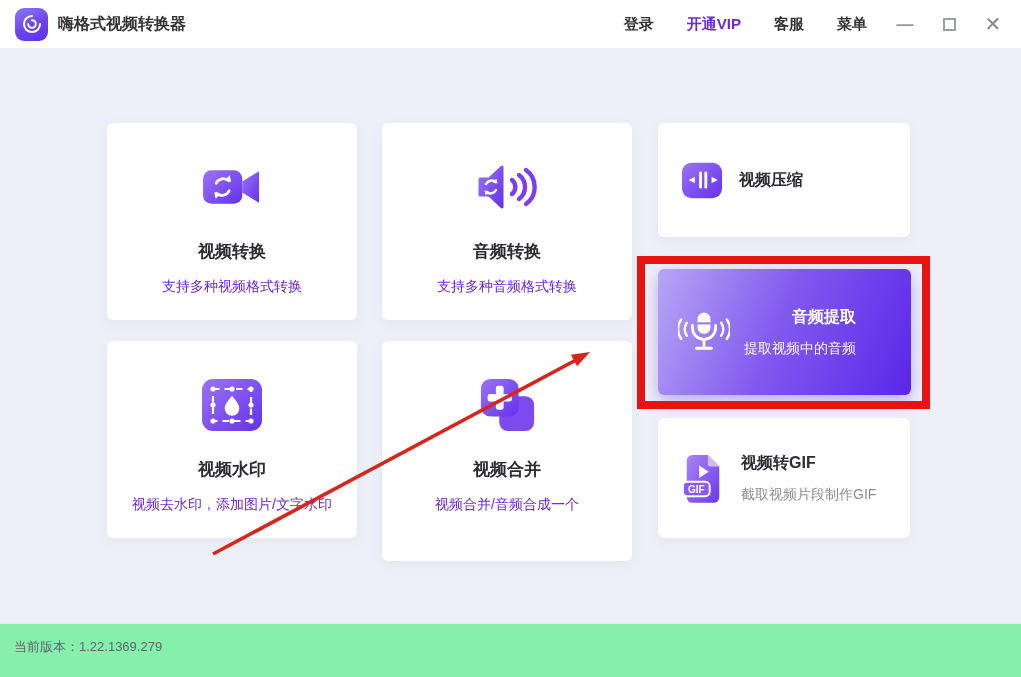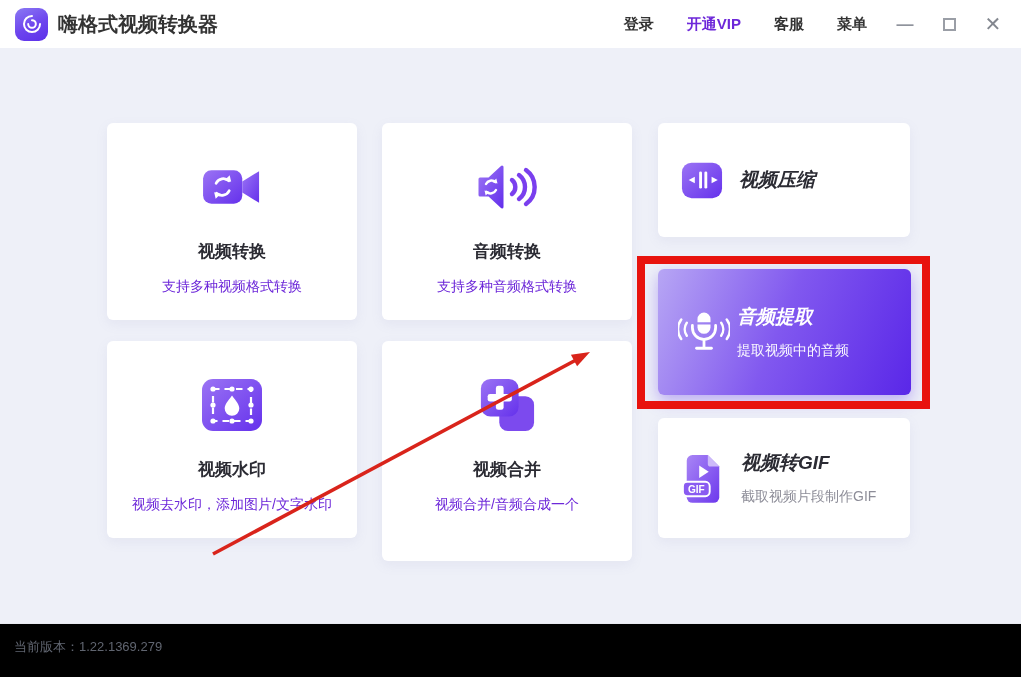--- a/index.html
+++ b/index.html
@@ -12,21 +12,21 @@
   
   .topbar {
     position:absolute; left:0; top:0; width:1021px; height:48px;
     background:#ffffff; display:flex; align-items:center; z-index:2;
   }
   .logo {
     width:33px; height:33px; border-radius:9px; margin-left:15px;
     background:linear-gradient(155deg,#8b79f3 0%,#6d44ee 55%,#5c30e9 100%);
     display:flex; align-items:center; justify-content:center; flex:0 0 auto;
   }
-  .app-title { margin-left:10px; font-size:20px; font-weight:700; color:#333; }
+  .app-title { margin-left:10px; font-size:16px; font-weight:700; color:#333; }
   .topbar-menu { display:flex; gap:33px; margin-left:auto; font-size:15px; color:#333; }
   .topbar-menu .item { cursor:pointer; font-weight:600; }
   .topbar-menu .vip { color:#6d28d9; }
   .win-controls { display:flex; align-items:center; gap:24px; margin:0 18px 0 28px; }
   .win-btn { color:#8f939c; font-size:17px; line-height:1; cursor:pointer; display:flex; align-items:center; justify-content:center; width:20px; height:20px; }
   .btn-max-box { width:13px; height:13px; border:2px solid #9a9ea6; }
   .btn-close { font-size:20px; color:#83878f; }
   .btn-min { font-weight:700; }
 
   
@@ -36,42 +36,42 @@
     box-shadow:0 4px 12px rgba(135,140,190,0.10); cursor:pointer;
   }
   .card.big { display:flex; flex-direction:column; align-items:center; text-align:center; }
   .big .icon { margin-top:34px; height:60px; display:flex; align-items:center; justify-content:center; }
   .big .title { margin-top:23px; font-size:17px; font-weight:700; color:#2b2b33; }
   .big .sub { margin-top:15px; font-size:14px; color:#6d28d9; }
 
   .card.side { display:flex; align-items:center; padding-left:23px; }
   .side .icon { flex:0 0 auto; display:flex; align-items:center; justify-content:flex-end; }
   .side .txt { margin-left:16px; }
-  .side .title { font-size:19px; font-weight:700; color:#2b2b33;font-style:italic; }
+  .side .title { font-size:16px; font-weight:700; color:#2b2b33; }
   .side .sub { margin-top:12px; font-size:14px; color:#8d8d98; }
 
   .card.accent {
     background:linear-gradient(112deg,#b7a6f4 0%,#8158ef 48%,#5a27e8 100%);
     box-shadow:0 6px 16px rgba(90,39,232,0.35);
   }
   .accent .title { color:#ffffff; }
   .accent .sub { color:rgba(255,255,255,0.96); }
 
   
   .red-box {
     position:absolute; left:637px; top:256px; width:293px; height:153px;
     border:8px solid #e8130e; z-index:5; pointer-events:none;
   }
   
   .arrow-overlay { position:absolute; inset:0; z-index:6; pointer-events:none; }
 
   
   .footer {
     position:absolute; left:0; top:623px; width:1021px; height:54px;
-    background:#000000; border-top:1px solid #e8eaf1;
+    background:#86efac; border-top:1px solid #e8eaf1;
     display:flex; align-items:flex-start; padding:14px 0 0 14px;
     font-size:13px; color:#606570; z-index:2;
   }
 </style>
 </head>
 <body>
 
 <div class="topbar">
   <div class="logo">
     <svg width="26" height="26" viewBox="0 0 34 34">
@@ -183,21 +183,21 @@
           <path d="M15.5 18 v2.5 a12.5 12.5 0 0 0 25 0 V18" stroke-width="3"></path>
           <line x1="28" y1="33.5" x2="28" y2="41" stroke-width="3"></line>
           <line x1="20" y1="42.5" x2="36" y2="42.5" stroke-width="3"></line>
           <path d="M9.5 15 a12 12 0 0 0 0 14" stroke-width="2.6"></path>
           <path d="M3.5 11.5 a17.5 17.5 0 0 0 0 21" stroke-width="2.6"></path>
           <path d="M46.5 15 a12 12 0 0 1 0 14" stroke-width="2.6"></path>
           <path d="M52.5 11.5 a17.5 17.5 0 0 1 0 21" stroke-width="2.6"></path>
         </g>
       </svg>
     </div>
-    <div class="txt" style="margin-left:7px;">
+    <div class="txt" style="margin-left:14px;text-align:right;">
       <div class="title">音频提取</div>
       <div class="sub">提取视频中的音频</div>
     </div>
   </div>
 
   <div class="card big" style="left:107px;top:293px;width:250px;height:197px;">
     <div class="icon">
       <svg width="64" height="56" viewBox="0 0 64 56">
         <defs>
             <linearGradient id="gw" x1="0" y1="0" x2="1" y2="1">

